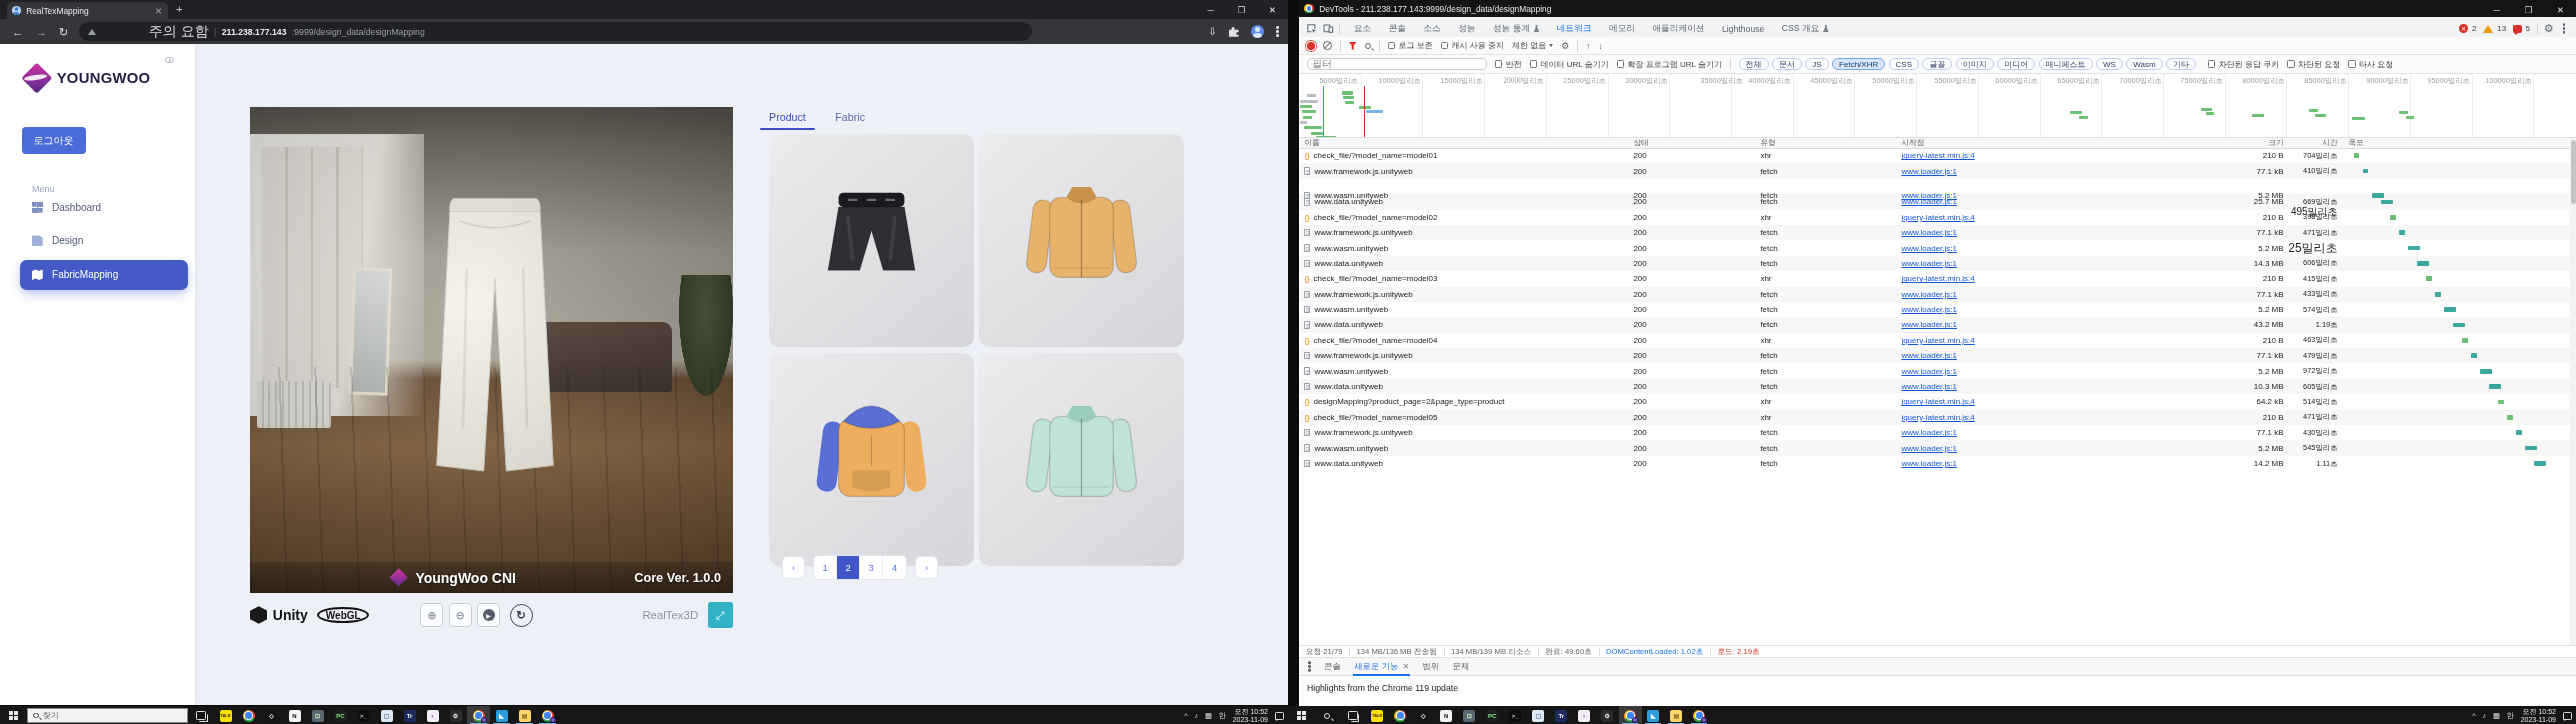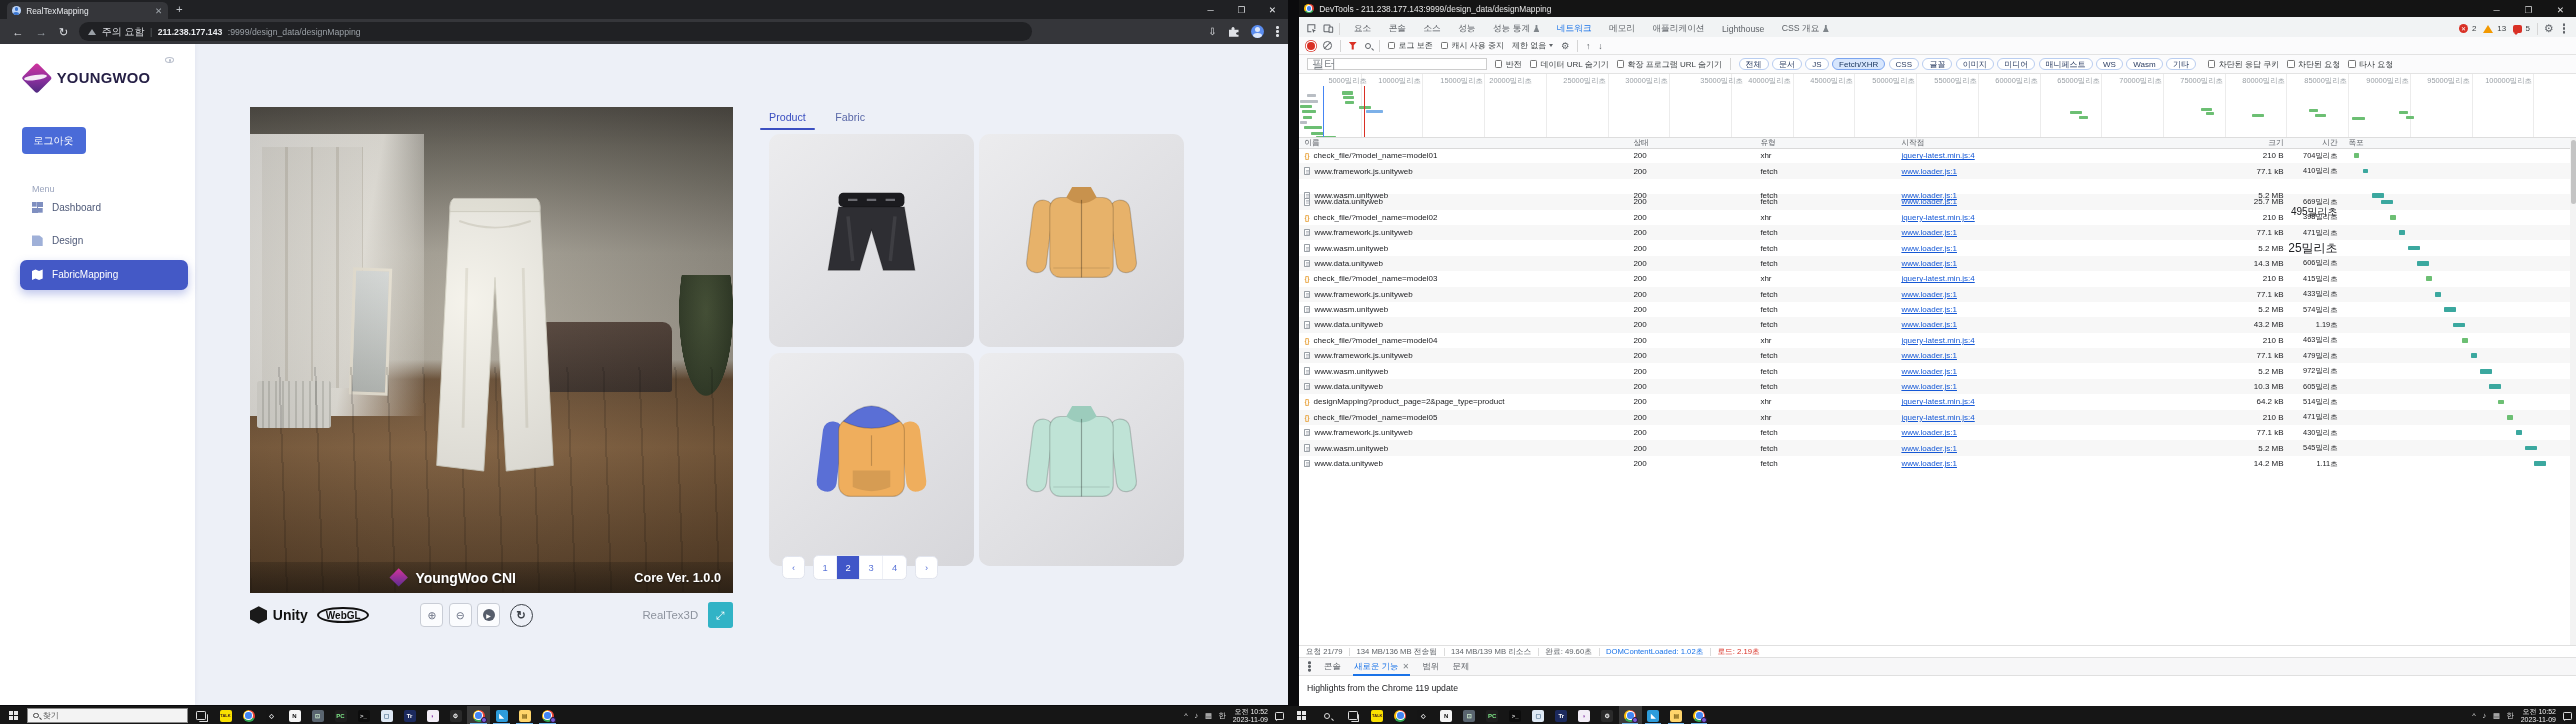--- a/index.html
+++ b/index.html
@@ -16,21 +16,21 @@
   .btab .fav::after { content:""; position:absolute; left:1.3px; top:5.4px; width:6px; height:4px; border-radius:50% 50% 0 0; background:#3b76d0; }
   .btab .ttl { color:#e8eaed; font-size:8.4px; flex:1; white-space:nowrap; overflow:hidden; }
   .btab .tx { color:#9aa0a6; font-size:8.7px; }
   .newtab { position:absolute; left:176px; top:4px; color:#c3c7cc; font-size:11.4px; line-height:11.4px; }
   .winctl { position:absolute; top:0; height:19px; width:31px; display:flex; align-items:center; justify-content:center; color:#e3e5e8; font-size:8.7px; }
   #lw-toolbar { left:0; top:19px; width:1288px; height:25.5px; background:#35363a; display:flex; align-items:center; }
   .navic { color:#dfe1e5; font-size:11.4px; margin-left:12px; }
   .navic.dim { color:#9aa0a6; }
   #urlpill { margin-left:10.7px; width:953px; height:19px; background:#202124; border-radius:9.4px; display:flex; align-items:center; padding:0 9.4px; gap:5.4px; }
   #urlpill .warn { width:0; height:0; border-left:4px solid transparent; border-right:4px solid transparent; border-bottom:6.7px solid #9aa0a6; position:relative; }
-  #urlpill .wtxt { color:#dadce0; font-size:10px; }
+  #urlpill .wtxt { color:#dadce0; font-size:14px;margin-left:47px; }
   #urlpill .sep { color:#5f6368; font-size:8.7px; }
   #urlpill .host { color:#e8eaed; font-size:8.7px; font-weight:bold; }
   #urlpill .path { color:#9aa0a6; font-size:8.7px; }
   .tbicons { position:absolute; right:9.4px; top:19px; height:25.5px; display:flex; align-items:center; gap:12px; }
   .tbicons .g { color:#dfe1e5; font-size:10px; }
   .avatar { width:13.4px; height:13.4px; border-radius:50%; background:#5b8def; position:relative; overflow:hidden; }
   .avatar::before { content:""; position:absolute; left:4px; top:2px; width:5.4px; height:5.4px; border-radius:50%; background:#dce7fb; }
   .avatar::after { content:""; position:absolute; left:2px; top:8px; width:9.4px; height:6px; border-radius:50% 50% 0 0; background:#dce7fb; }
   .kebab { width:2.7px; height:2.7px; border-radius:50%; background:#dfe1e5; box-shadow:0 -4px 0 #dfe1e5, 0 4px 0 #dfe1e5; }
   .puzzle { width:10px; height:10px; background:#dfe1e5; clip-path:polygon(0 30%,30% 30%,30% 12%,45% 0,60% 12%,60% 30%,100% 30%,100% 55%,84% 55%,74% 68%,84% 80%,100% 80%,100% 100%,0 100%); }
@@ -121,21 +121,21 @@
   .funnel { width:8.7px; height:8px; background:#d93025; clip-path:polygon(0 0,100% 0,62% 48%,62% 100%,38% 100%,38% 48%); }
   .mag { width:6px; height:6px; border:1.2px solid #5f6368; border-radius:50%; position:relative; }
   .mag::after { content:""; position:absolute; left:5.4px; top:5.4px; width:3.4px; height:1.2px; background:#5f6368; transform:rotate(45deg); }
   .cb { width:7.4px; height:7.4px; border:0.9px solid #767676; border-radius:1.3px; background:#fff; flex:0 0 auto; }
   .lblgrp { display:flex; align-items:center; gap:3.4px; white-space:nowrap; }
   .ddn { display:flex; align-items:center; gap:2.7px; }
   .caret { width:0; height:0; border-left:2.7px solid transparent; border-right:2.7px solid transparent; border-top:3.4px solid #5f6368; }
   .arr { color:#5f6368; font-size:8.7px; }
 
   #dt-filterbar { left:0; top:55px; width:1277px; height:19px; background:#fbfbfc; border-bottom:0.7px solid #e3e3e3; display:flex; align-items:center; gap:8px; padding-left:8px; font-size:8px; color:#3c4043; }
-  #filter-input { width:180px; height:12.7px; border:0.7px solid #cdcdcd; border-radius:0; background:#fff; font-size:12px; color:#80868b; padding:0 4px; display:flex; align-items:center; }
+  #filter-input { width:180px; height:12.7px; border:0.7px solid #cdcdcd; border-radius:5px; background:#fff; font-size:10px; color:#80868b; padding:0 4px; display:flex; align-items:center; }
   .pill { height:12.7px; border:0.7px solid #b9cdf0; border-radius:6.7px; padding:1px 6px; display:flex; align-items:center; font-size:8px; color:#2c3e63; background:#fff; white-space:nowrap; }
   .pill.active { background:#d7e6fd; border-color:#7ba4ef; color:#17335c; }
   #pills { display:flex; gap:3.4px; }
 
   #dt-overview { left:0; top:74px; width:1277px; height:64px; background:#fff; border-bottom:0.7px solid #ddd; overflow:hidden; }
   .tick { position:absolute; top:0; width:0.7px; height:64px; background:#ececec; }
   .tlabel { position:absolute; top:2px; width:59px; text-align:right; font-size:7.4px; color:#9aa0a6; }
   .ovbar { position:absolute; height:3.4px; border-radius:0.7px; }
   .ovline { position:absolute; top:12px; bottom:0; width:1px; }
 
@@ -476,27 +476,27 @@
           </span>
           <span class="lblgrp">
             <span class="cb"></span>
             <span>타사 요청</span>
           </span>
         </span>
     </div>
 
     <div id="dt-overview" class="abs">
         <div class="tick" style="left: 62px;"></div>
-        <div class="tlabel" style="left: 9px;">5000밀리초</div>
+        <div class="tlabel" style="left: 0;">5000밀리초</div>
         <div class="tick" style="left: 123px;"></div>
         <div class="tlabel" style="left: 63px;">10000밀리초</div>
         <div class="tick" style="left: 185px;"></div>
         <div class="tlabel" style="left: 125px;">15000밀리초</div>
         <div class="tick" style="left: 247px;"></div>
-        <div class="tlabel" style="left: 174px;">20000밀리초</div>
+        <div class="tlabel" style="left: 186px; font-family: Liberation Serif, serif;">20000밀리초</div>
         <div class="tick" style="left: 309px;"></div>
         <div class="tlabel" style="left: 248px;">25000밀리초</div>
         <div class="tick" style="left: 370px;"></div>
         <div class="tlabel" style="left: 310px;">30000밀리초</div>
         <div class="tick" style="left: 432px;"></div>
         <div class="tlabel" style="left: 372px; margin-left: 13px;">35000밀리초</div>
         <div class="tick" style="left: 494px;"></div>
         <div class="tlabel" style="left: 433px;">40000밀리초</div>
         <div class="tick" style="left: 555px;"></div>
         <div class="tlabel" style="left: 495px;">45000밀리초</div>

